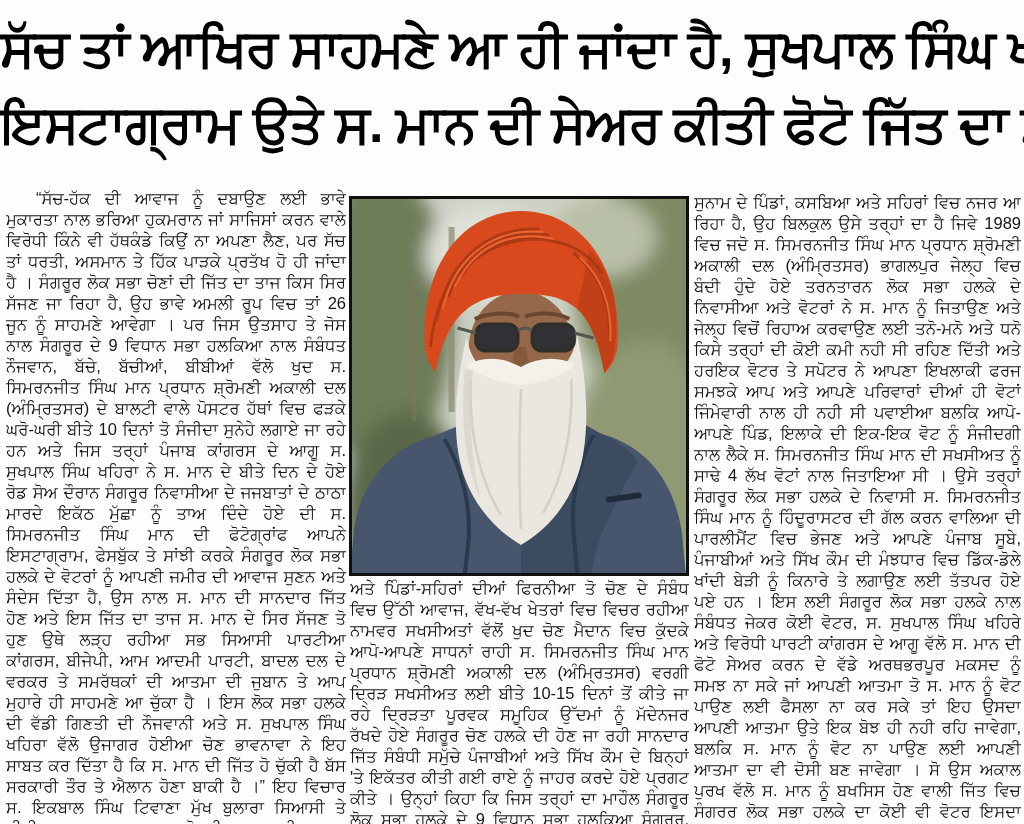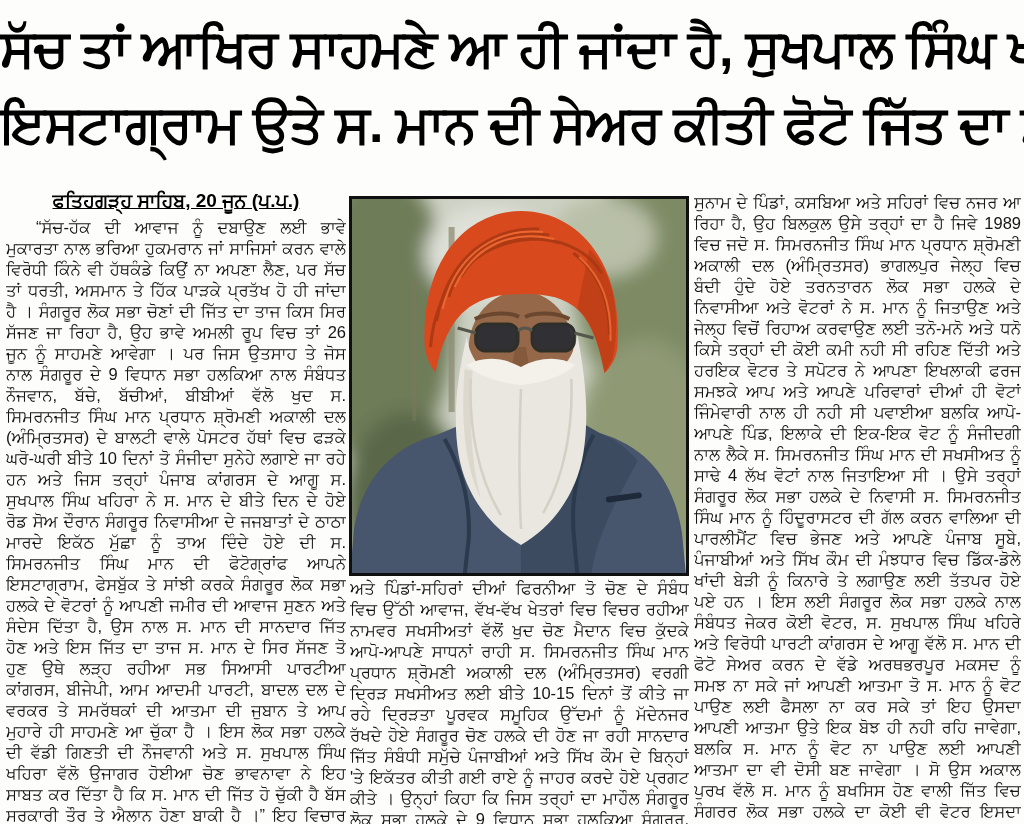--- a/index.html
+++ b/index.html
@@ -42,21 +42,20 @@
 <body>
 
 <div class="page">
 
   <header class="headline">
     <div class="hl-line">ਸੱਚ ਤਾਂ ਆਖਿਰ ਸਾਹਮਣੇ ਆ ਹੀ ਜਾਂਦਾ ਹੈ, ਸੁਖਪਾਲ ਸਿੰਘ ਖਹਿਰਾ ਵੱਲੋਂ ਆਪਣੀ</div>
     <div class="hl-line">ਇਸਟਾਗ੍ਰਾਮ ਉਤੇ ਸ. ਮਾਨ ਦੀ ਸੇਅਰ ਕੀਤੀ ਫੋਟੋ ਜਿੱਤ ਦਾ ਸੰਦੇਸ ਦੇ ਰਹੀ ਹੈ : ਟਿਵਾਣਾ</div>
   </header>
 
   <section class="col col1">
-    <div class="dateline">ਫਤਿਹਗੜ੍ਹ ਸਾਹਿਬ, 20 ਜੂਨ (ਪ.ਪ.)</div>
     <p class="body-text indent">“ਸੱਚ-ਹੱਕ ਦੀ ਆਵਾਜ ਨੂੰ ਦਬਾਉਣ ਲਈ ਭਾਵੇ ਮੁਕਾਰਤਾ ਨਾਲ ਭਰਿਆ ਹੁਕਮਰਾਨ ਜਾਂ ਸਾਜਿਸਾਂ ਕਰਨ ਵਾਲੇ ਵਿਰੋਧੀ ਕਿੰਨੇ ਵੀ ਹੱਥਕੰਡੇ ਕਿਉਂ ਨਾ ਅਪਣਾ ਲੈਣ, ਪਰ ਸੱਚ ਤਾਂ ਧਰਤੀ, ਅਸਮਾਨ ਤੇ ਹਿੱਕ ਪਾੜਕੇ ਪ੍ਰਤੱਖ ਹੋ ਹੀ ਜਾਂਦਾ ਹੈ । ਸੰਗਰੂਰ ਲੋਕ ਸਭਾ ਚੋਣਾਂ ਦੀ ਜਿੱਤ ਦਾ ਤਾਜ ਕਿਸ ਸਿਰ ਸੱਜਣ ਜਾ ਰਿਹਾ ਹੈ, ਉਹ ਭਾਵੇ ਅਮਲੀ ਰੂਪ ਵਿਚ ਤਾਂ 26 ਜੂਨ ਨੂੰ ਸਾਹਮਣੇ ਆਵੇਗਾ । ਪਰ ਜਿਸ ਉਤਸਾਹ ਤੇ ਜੋਸ ਨਾਲ ਸੰਗਰੂਰ ਦੇ 9 ਵਿਧਾਨ ਸਭਾ ਹਲਕਿਆ ਨਾਲ ਸੰਬੰਧਤ ਨੌਜਵਾਨ, ਬੱਚੇ, ਬੱਚੀਆਂ, ਬੀਬੀਆਂ ਵੱਲੋ ਖੁਦ ਸ. ਸਿਮਰਨਜੀਤ ਸਿੰਘ ਮਾਨ ਪ੍ਰਧਾਨ ਸ਼੍ਰੋਮਣੀ ਅਕਾਲੀ ਦਲ (ਅੰਮ੍ਰਿਤਸਰ) ਦੇ ਬਾਲਟੀ ਵਾਲੇ ਪੋਸਟਰ ਹੱਥਾਂ ਵਿਚ ਫੜਕੇ ਘਰੋ-ਘਰੀ ਬੀਤੇ 10 ਦਿਨਾਂ ਤੋ ਸੰਜੀਦਾ ਸੁਨੇਹੇ ਲਗਾਏ ਜਾ ਰਹੇ ਹਨ ਅਤੇ ਜਿਸ ਤਰ੍ਹਾਂ ਪੰਜਾਬ ਕਾਂਗਰਸ ਦੇ ਆਗੂ ਸ. ਸੁਖਪਾਲ ਸਿੰਘ ਖਹਿਰਾ ਨੇ ਸ. ਮਾਨ ਦੇ ਬੀਤੇ ਦਿਨ ਦੇ ਹੋਏ ਰੋਡ ਸੋਅ ਦੌਰਾਨ ਸੰਗਰੂਰ ਨਿਵਾਸੀਆ ਦੇ ਜਜਬਾਤਾਂ ਦੇ ਠਾਠਾ ਮਾਰਦੇ ਇਕੱਠ ਮੁੱਛਾ ਨੂੰ ਤਾਅ ਦਿੰਦੇ ਹੋਏ ਦੀ ਸ. ਸਿਮਰਨਜੀਤ ਸਿੰਘ ਮਾਨ ਦੀ ਫੋਟੋਗ੍ਰਾਂਫ ਆਪਨੇ ਇਸਟਾਗ੍ਰਾਮ, ਫੇਸਬੁੱਕ ਤੇ ਸਾਂਝੀ ਕਰਕੇ ਸੰਗਰੂਰ ਲੋਕ ਸਭਾ ਹਲਕੇ ਦੇ ਵੋਟਰਾਂ ਨੂੰ ਆਪਣੀ ਜਮੀਰ ਦੀ ਆਵਾਜ ਸੁਣਨ ਅਤੇ ਸੰਦੇਸ ਦਿੱਤਾ ਹੈ, ਉਸ ਨਾਲ ਸ. ਮਾਨ ਦੀ ਸਾਨਦਾਰ ਜਿੱਤ ਹੋਣ ਅਤੇ ਇਸ ਜਿੱਤ ਦਾ ਤਾਜ ਸ. ਮਾਨ ਦੇ ਸਿਰ ਸੱਜਣ ਤੋ ਹੁਣ ਉਥੇ ਲੜ੍ਹ ਰਹੀਆ ਸਭ ਸਿਆਸੀ ਪਾਰਟੀਆ ਕਾਂਗਰਸ, ਬੀਜੇਪੀ, ਆਮ ਆਦਮੀ ਪਾਰਟੀ, ਬਾਦਲ ਦਲ ਦੇ ਵਰਕਰ ਤੇ ਸਮਰੱਥਕਾਂ ਦੀ ਆਤਮਾ ਦੀ ਜੁਬਾਨ ਤੇ ਆਪ ਮੁਹਾਰੇ ਹੀ ਸਾਹਮਣੇ ਆ ਚੁੱਕਾ ਹੈ । ਇਸ ਲੋਕ ਸਭਾ ਹਲਕੇ ਦੀ ਵੱਡੀ ਗਿਣਤੀ ਦੀ ਨੌਜਵਾਨੀ ਅਤੇ ਸ. ਸੁਖਪਾਲ ਸਿੰਘ ਖਹਿਰਾ ਵੱਲੋ ਉਜਾਗਰ ਹੋਈਆ ਚੋਣ ਭਾਵਨਾਵਾ ਨੇ ਇਹ ਸਾਬਤ ਕਰ ਦਿੱਤਾ ਹੈ ਕਿ ਸ. ਮਾਨ ਦੀ ਜਿੱਤ ਹੋ ਚੁੱਕੀ ਹੈ ਬੱਸ ਸਰਕਾਰੀ ਤੌਰ ਤੇ ਐਲਾਨ ਹੋਣਾ ਬਾਕੀ ਹੈ ।” ਇਹ ਵਿਚਾਰ ਸ. ਇਕਬਾਲ ਸਿੰਘ ਟਿਵਾਣਾ ਮੁੱਖ ਬੁਲਾਰਾ ਸਿਆਸੀ ਤੇ ਮੀਡੀਆ ਸਲਾਹਕਾਰ ਸ਼੍ਰੋਮਣੀ ਅਕਾਲੀ ਦਲ (ਅੰਮ੍ਰਿਤਸਰ) ਨੇ ਸੰਗਰੂਰ ਲੋਕ ਸਭਾ ਹਲਕੇ ਦੇ ਸਮੁੱਚੇ ਵੋਟਰਾਂ, ਨਿਵਾਸੀਆ ਅਤੇ ਉਥੇ ਚੋਣ ਲੜ੍ਹ ਰਹੀਆ ਹਕੂਮਤ ਤੇ ਵਿਰੋਧੀ ਪਾਰਟੀਆ ਦੀ ਆਤਮਾ ਤੋ ਉਜਾਗਰ ਹੋ ਰਹੇ ਹਾਵਭਾਵ</p>
   </section>
 
   <figure class="photo">
     <svg viewBox="0 0 332 374" preserveAspectRatio="none">
       <defs>
         <filter id="blur1" x="-30%" y="-30%" width="160%" height="160%">
           <feGaussianBlur stdDeviation="9"></feGaussianBlur>
         </filter>
       </defs>

